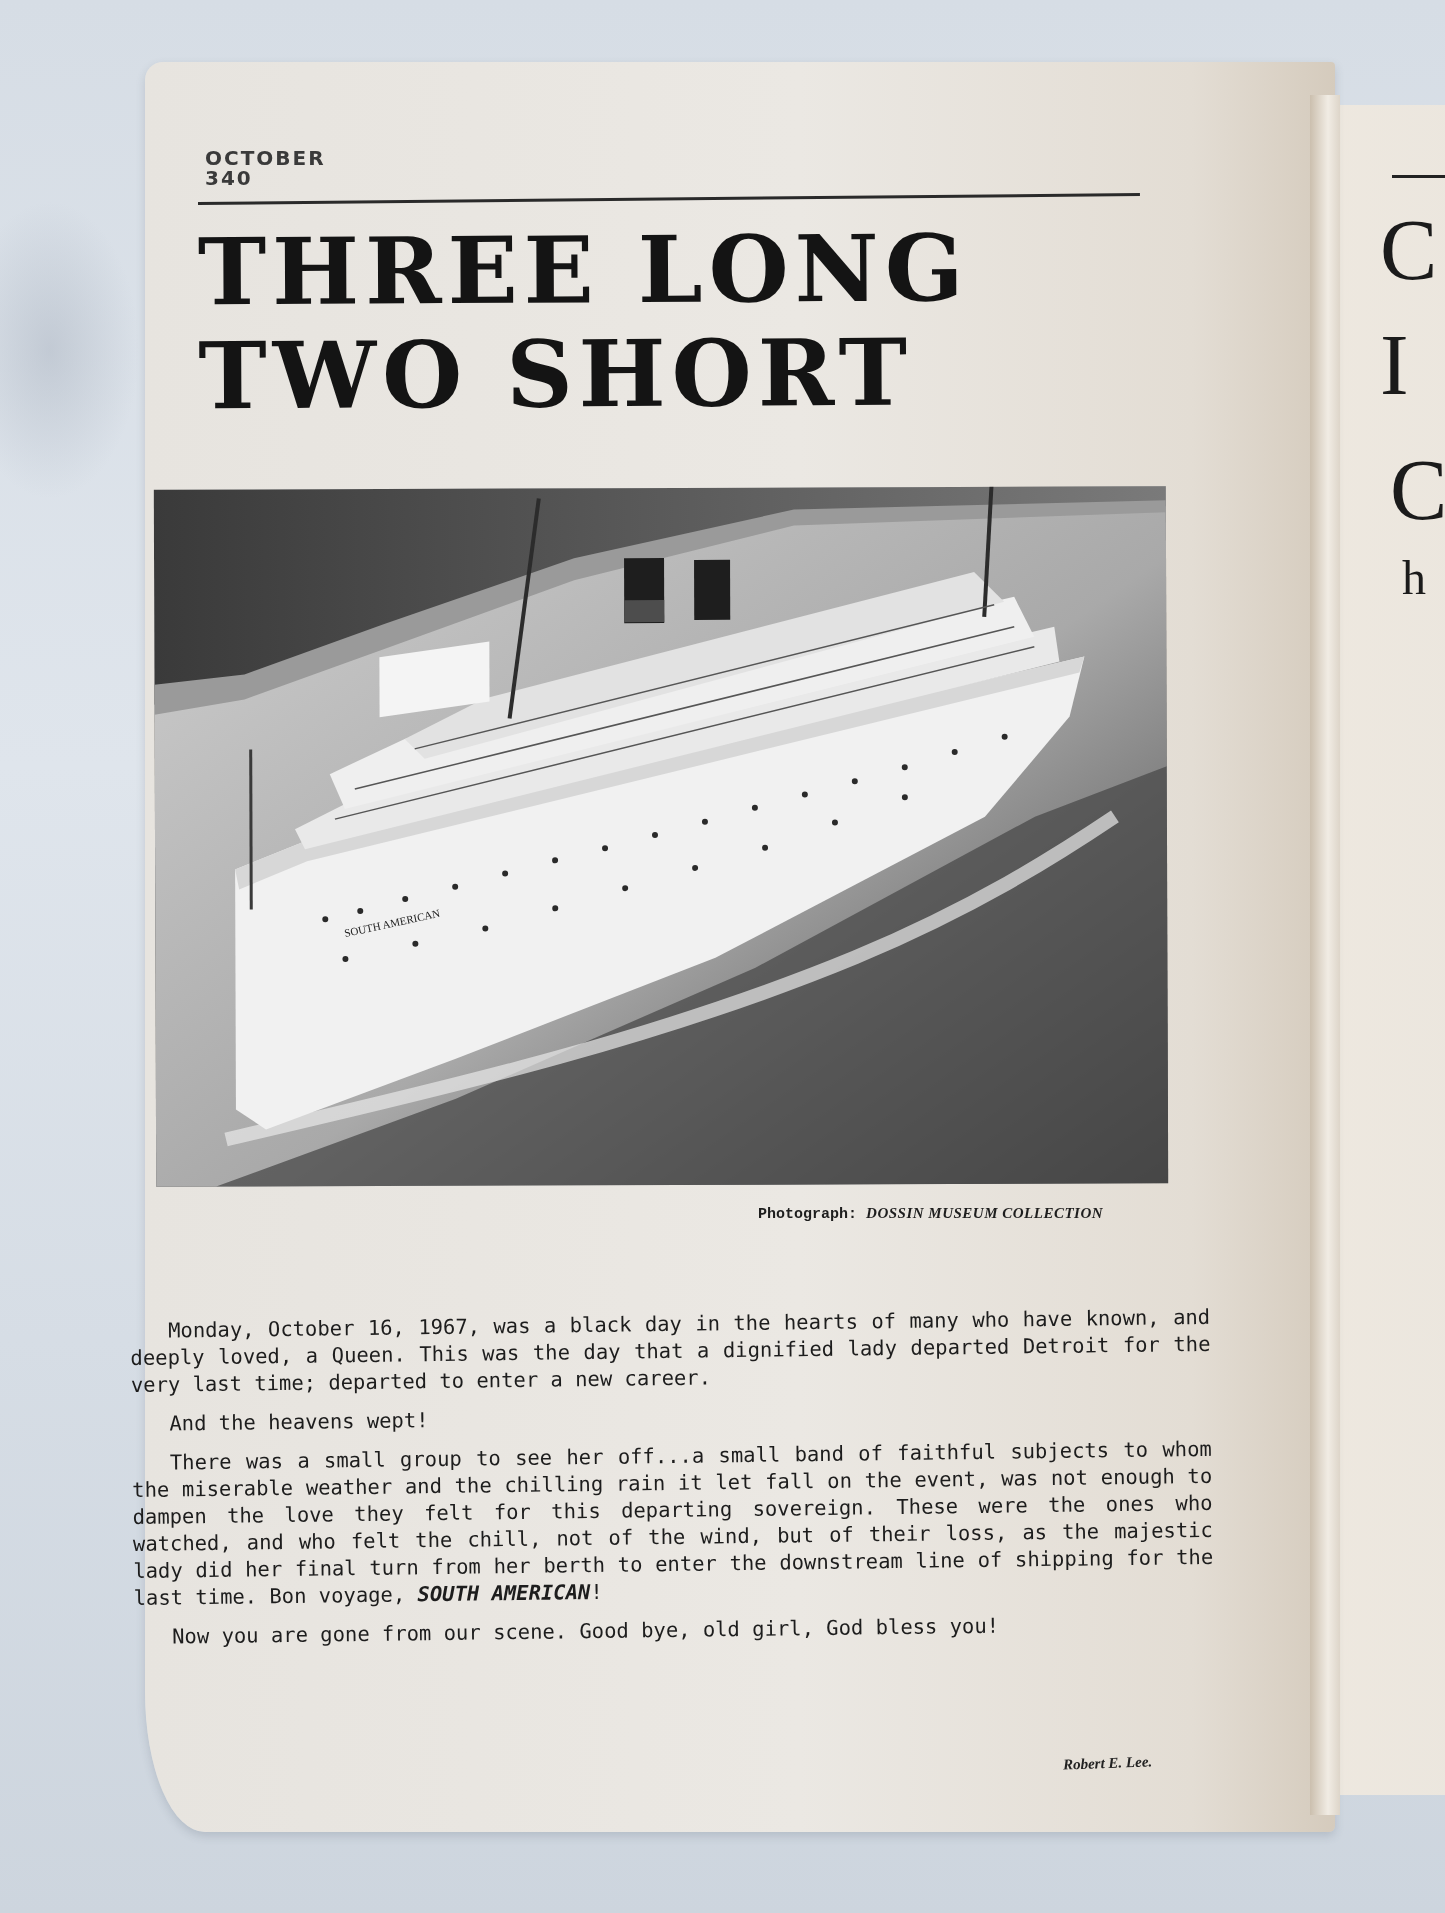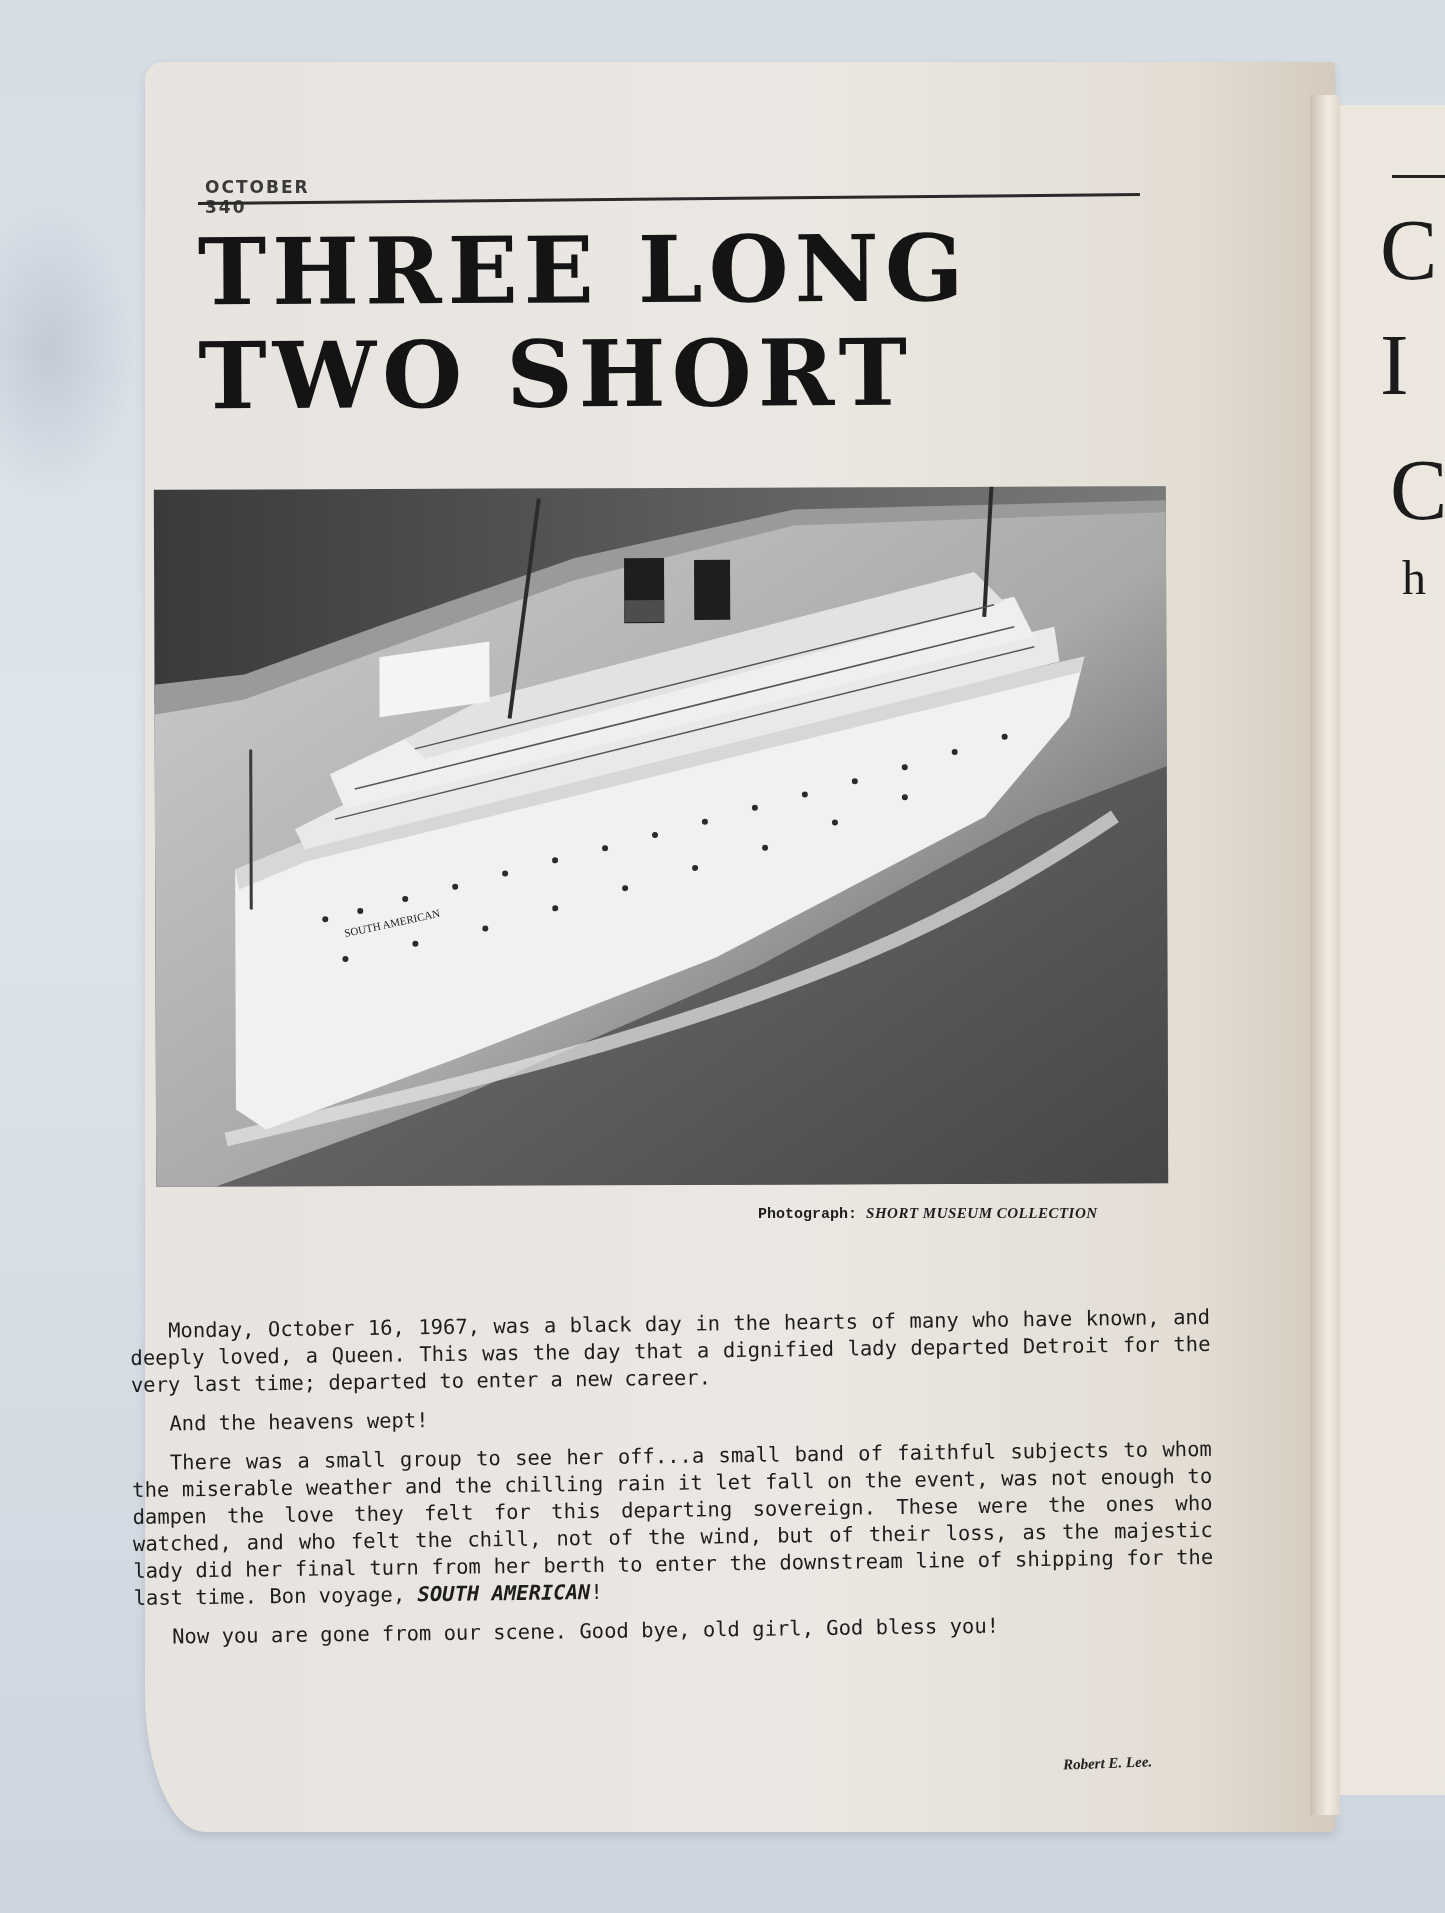--- a/index.html
+++ b/index.html
@@ -26,22 +26,22 @@
     background: linear-gradient(90deg, #e7e4df 0%, #ebe8e3 55%, #e3ddd4 88%, #d5cbbd 100%);
     border-radius: 18px 4px 6px 60px / 18px 4px 6px 140px;
     box-shadow: 0 4px 10px rgba(60,70,90,0.18);
   }
   .spine {
     position: absolute; left: 1310px; top: 95px; width: 30px; height: 1720px;
     background: linear-gradient(90deg, #cbbfae 0%, #f1ece4 60%, #ddd5c9 100%);
   }
   .run-head {
     position: absolute; left: 205px; top: 148px;
-    font-family: "DejaVu Sans", sans-serif; font-size: 17px; line-height: 20px;
-    color: #3a3a3a; letter-spacing: 2px; font-weight: 600; margin-top: 29px;
+    font-family: "DejaVu Sans", sans-serif; font-size: 20px; line-height: 20px;
+    color: #3a3a3a; letter-spacing: 2px; font-weight: 600;
   }
   .head-rule {
     position: absolute; left: 198px; top: 202px; width: 942px; height: 3px; background: #2a2a2a;
     transform: rotate(-0.55deg); transform-origin: left center;
   }
   .title {
     position: absolute; left: 198px; top: 218px; width: 900px;
     font-family: "DejaVu Serif", serif; font-weight: 700; font-size: 92px; line-height: 104px;
     color: #141414; letter-spacing: 6px; transform: rotate(-0.3deg);
   }
@@ -168,21 +168,21 @@
       <line x1="200" y1="300" x2="860" y2="140"></line>
       <line x1="260" y1="260" x2="840" y2="118"></line>
     </g>
 
     <text x="190" y="448" font-family="Liberation Serif, serif" font-size="11" fill="#222" transform="rotate(-12 190 448)">SOUTH AMERICAN</text>
   </svg>
 </div>
 
 <div class="caption">
   <span>Photograph:</span>
-  <span class="credit">SHORT MUSEUM COLLECTION</span>
+  <span class="credit">DOSSIN MUSEUM COLLECTION</span>
 </div>
 
 <div class="body-text">
   <p>Monday, October 16, 1967, was a black day in the hearts of many who have known, and deeply loved, a Queen. This was the day that a dignified lady departed Detroit for the very last time; departed to enter a new career.</p>
   <p class="short">And the heavens wept!</p>
   <p><span>There was a small group to see her off...a small band of faithful subjects to whom the miserable weather and the chilling rain it let fall on the event, was not enough to dampen the love they felt for this departing sovereign. These were the ones who watched, and who felt the chill, not of the wind, but of their loss, as the majestic lady did her final turn from her berth to enter the downstream line of shipping for the last time. Bon voyage,</span> <span class="em">SOUTH AMERICAN</span><span>!</span></p>
   <p>Now you are gone from our scene.  Good bye, old girl, God bless you!</p>
 </div>
 
 <div class="signature">Robert E. Lee.</div>

